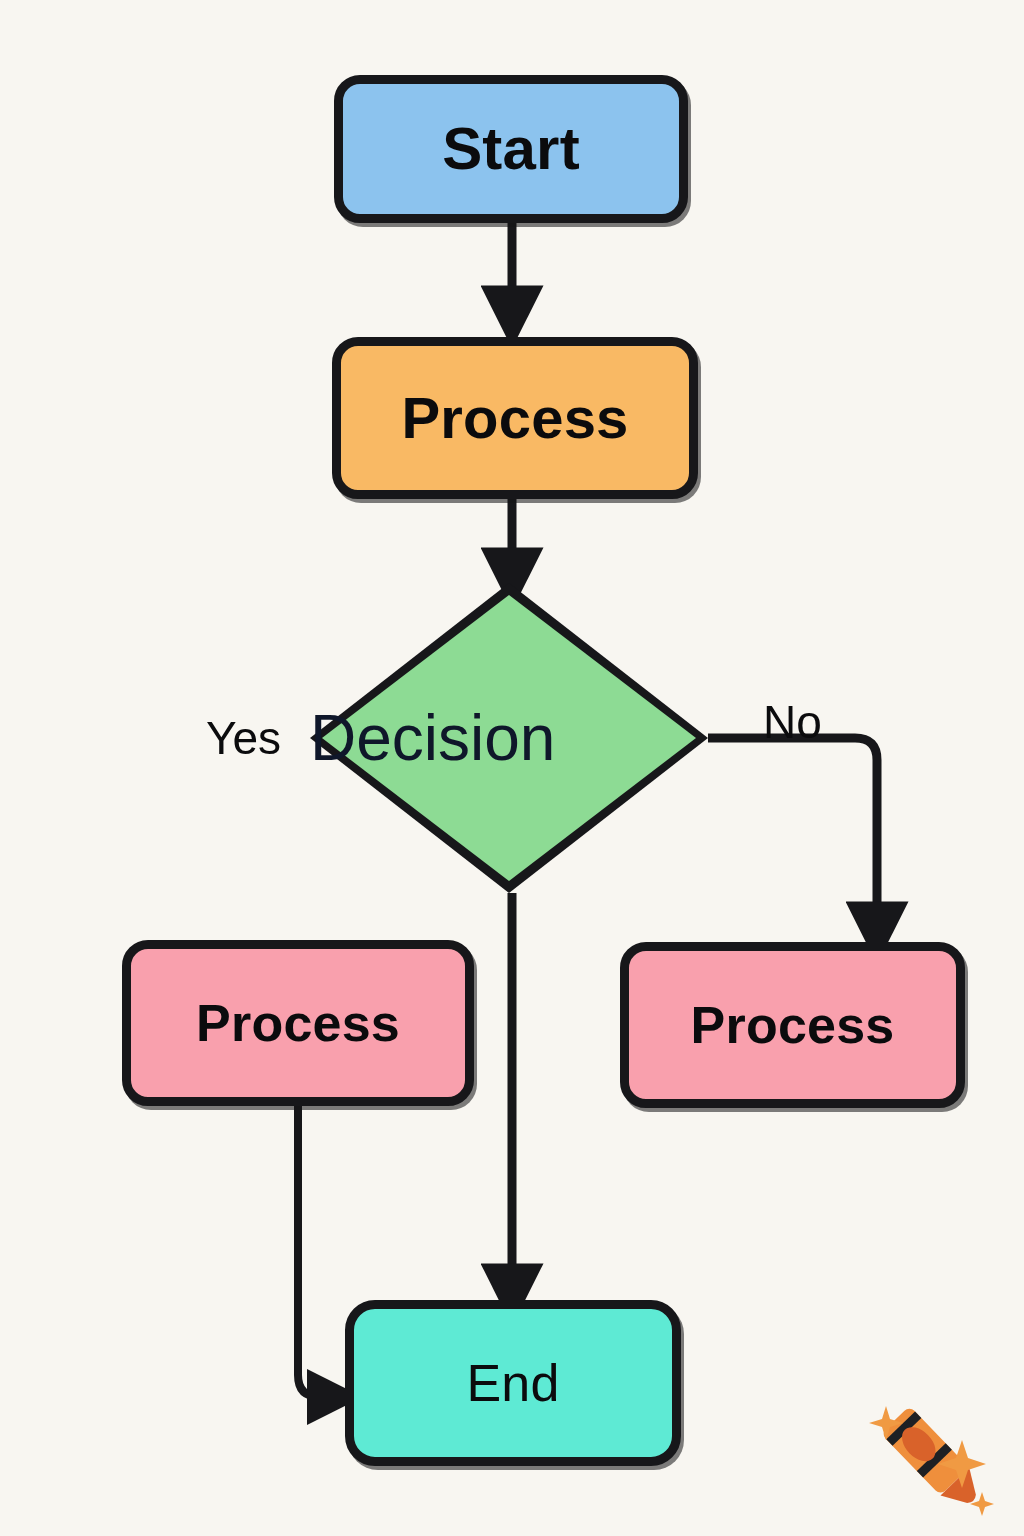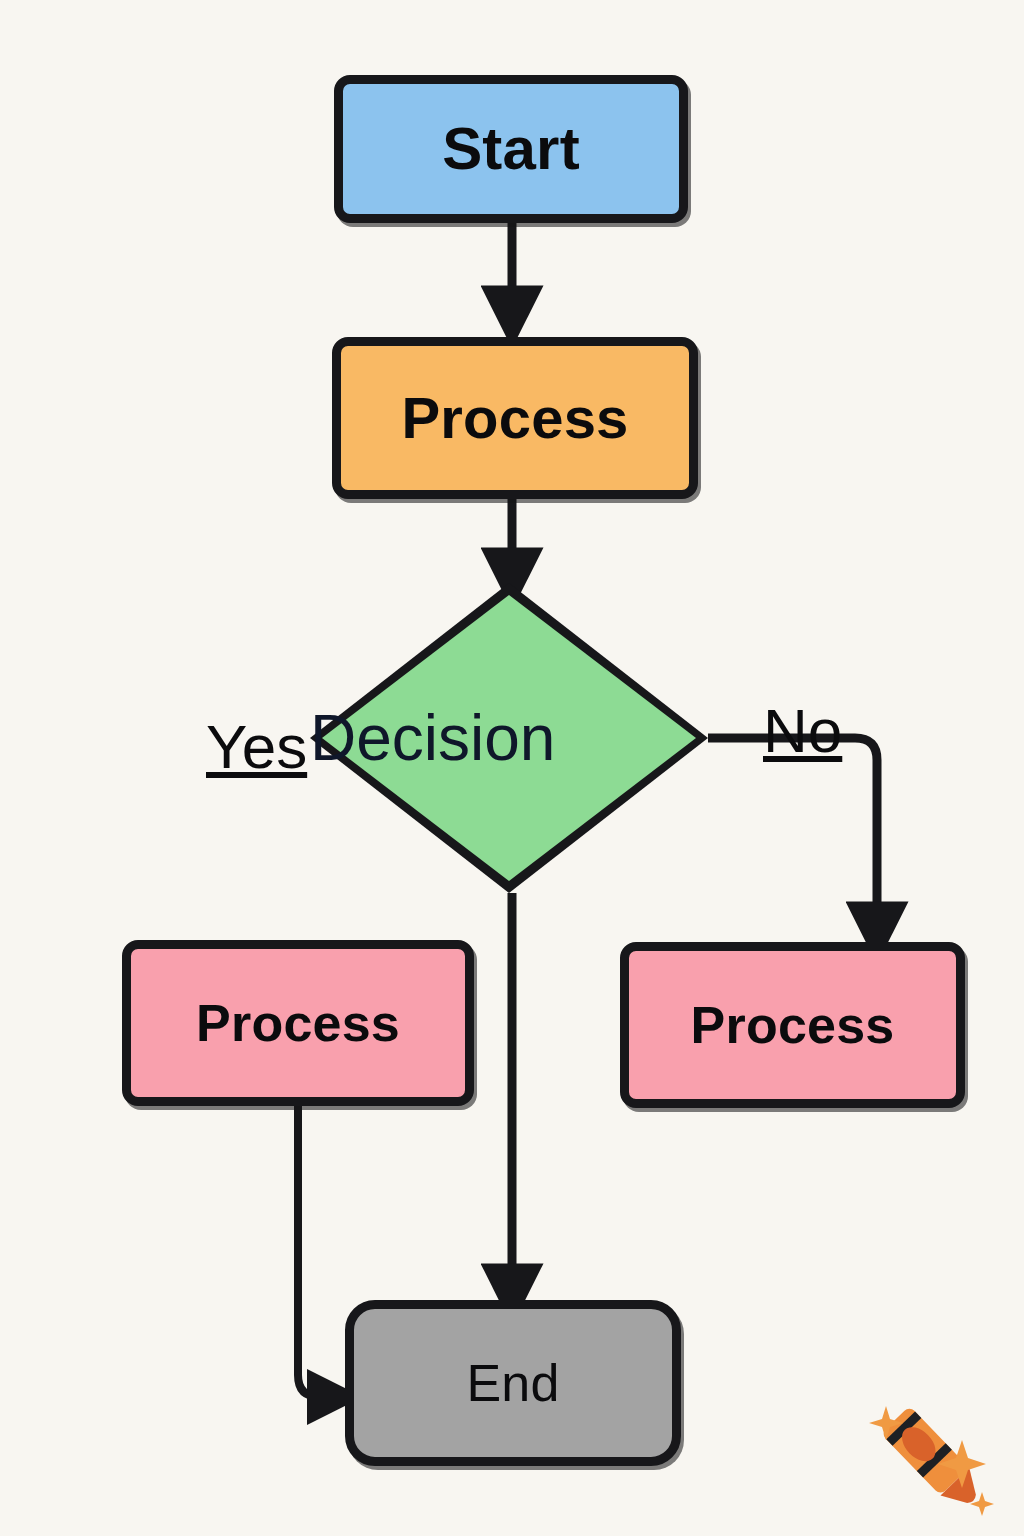--- a/index.html
+++ b/index.html
@@ -27,36 +27,36 @@
   }
 
   
   .node {
     position: absolute;
     box-sizing: border-box;
     display: flex;
     align-items: center;
     justify-content: center;
     border: 9px solid #17171a;
-    border-radius: 16px;
+    border-radius: 26px;
     box-shadow: 3px 4px 0 rgba(20,20,22,0.55);
   }
   .node .node-label {
     font-weight: bold;
     color: #0b0b0d;
     letter-spacing: 0.2px;
     line-height: 1;
     white-space: nowrap;
   }
 
   #node-start      { left: 334px; top: 75px;   width: 354px; height: 148px; background: #8cc3ee; }
   #node-process-1  { left: 332px; top: 337px;  width: 366px; height: 162px; background: #f9b964; }
   #node-process-2  { left: 122px; top: 940px;  width: 352px; height: 166px; background: #f9a0ad; }
   #node-process-3  { left: 620px; top: 942px;  width: 345px; height: 166px; background: #f9a0ad; }
-  #node-end        { left: 345px; top: 1300px; width: 336px; height: 166px; background: #a3a3a3; border-radius: 30px; }
+  #node-end        { left: 345px; top: 1300px; width: 336px; height: 166px; background: #5eead4; border-radius: 30px; }
 
   #node-start .node-label     { font-size: 60px; }
   #node-process-1 .node-label { font-size: 58px; }
   #node-process-2 .node-label { font-size: 52px; }
   #node-process-3 .node-label { font-size: 52px; }
   #node-end .node-label       { font-size: 52px; font-weight: normal; }
 
   
   #node-decision {
     position: absolute;
@@ -84,25 +84,24 @@
     transform: translateY(-50%);
     text-align: left;
     font-size: 64px;
     font-weight: normal;
     color: #0f172a;
   }
 
   
   .edge-label {
     position: absolute;
-    font-size: 62px;
+    font-size: 46px;
     color: #0b0b0d;
     font-weight: normal;
     white-space: nowrap;
-    text-decoration: underline;
   }
   #edge-label-yes { left: 206px; top: 711px; }
   #edge-label-no  { left: 752px; top: 695px; margin-left: 11px; }
 
   
   #crayon-watermark {
     position: absolute;
     left: 862px;
     top: 1392px;
     width: 140px;

